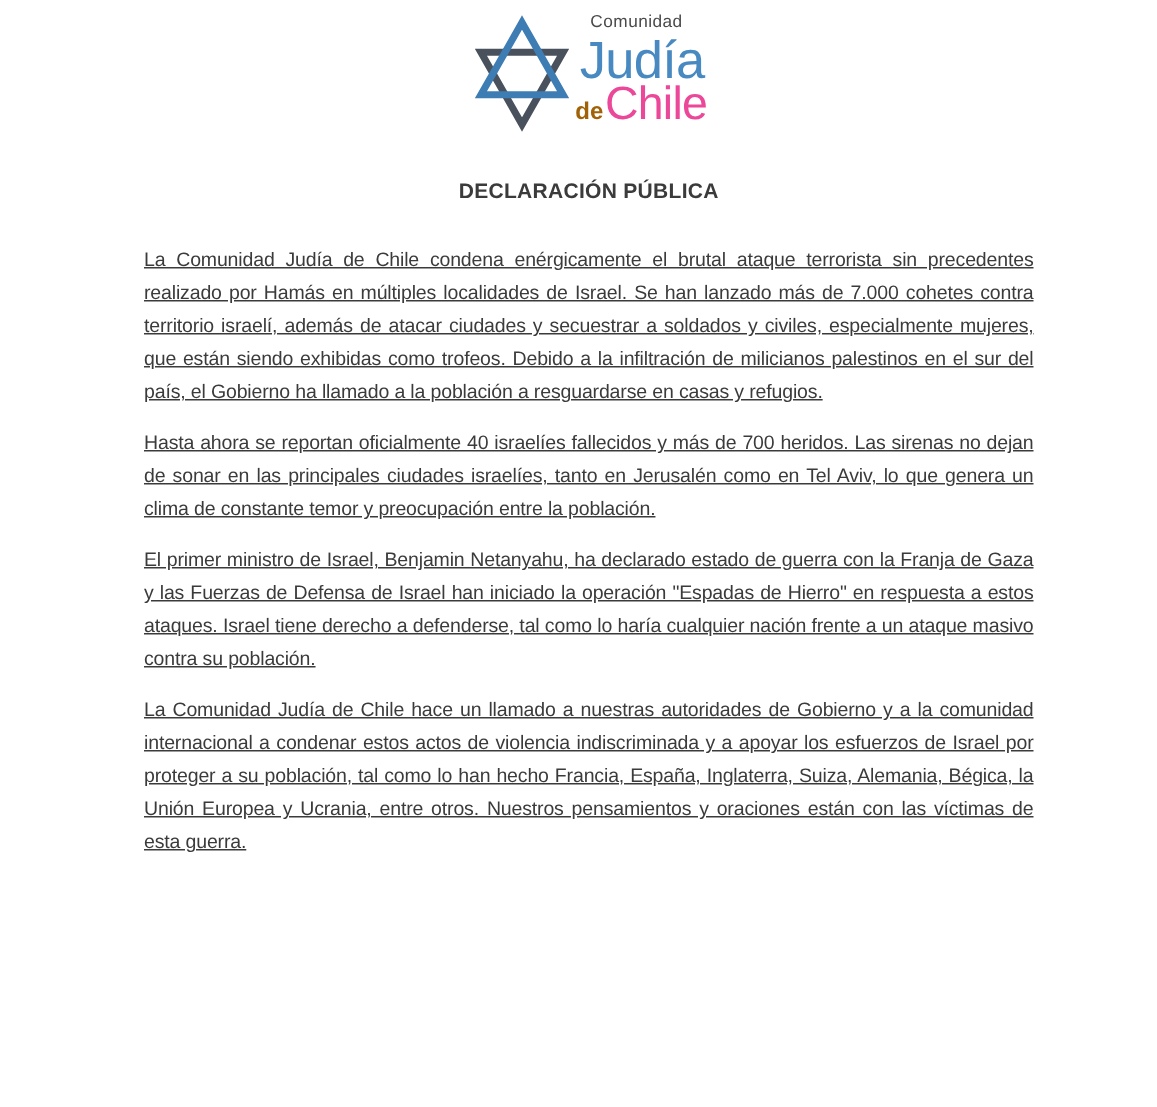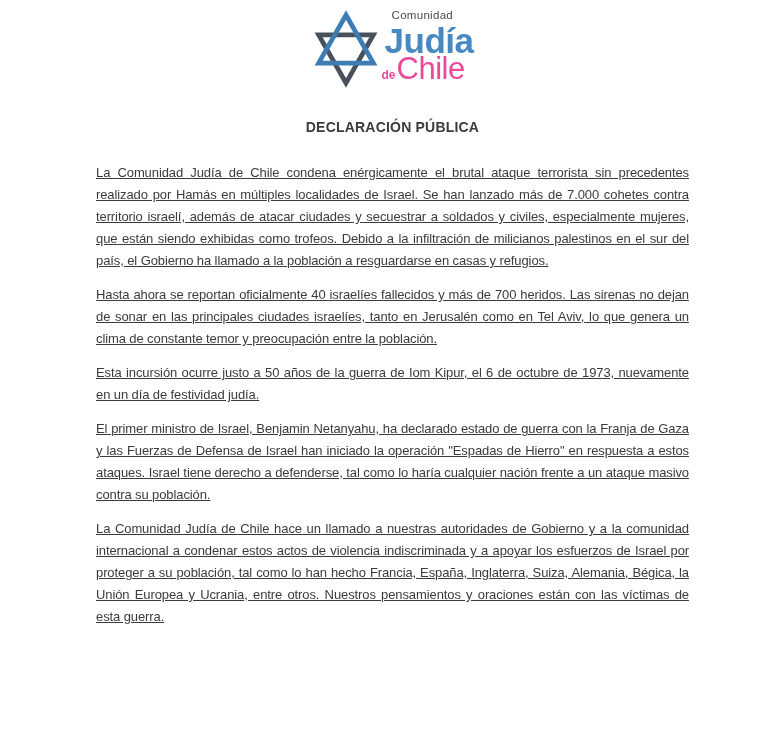--- a/index.html
+++ b/index.html
@@ -42,35 +42,35 @@
   .logo-top {
     display: block;
     font-size: 11.5px;
     color: #4a4a4a;
     letter-spacing: 0.3px;
     margin-left: 24px;
   }
   .logo-main {
     display: block;
     font-size: 35px;
-    font-weight: bold;
+    font-weight: normal;
     letter-spacing: -0.5px;
     margin-left: 17px;
     margin-top: 1px;
   }
   .logo-bottom {
     display: flex;
     align-items: baseline;
     margin-left: 14px;
     margin-top: -5px;
   }
   .logo-de {
-    font-size: 12px;
+    font-size: 16px;
     font-weight: bold;
-    color: #ec4899;
+    color: #a16207;
     margin-right: 1px;
   }
   .logo-chile {
     font-size: 31px;
     letter-spacing: -0.5px;
   }
   
   .dateline {
     text-align: right;
     font-size: 13.5px;
@@ -116,18 +116,17 @@
       </span>
     </div>
   </div>
 
 
   <div class="doc-title">DECLARACIÓN PÚBLICA</div>
 
   <div class="body-text">
     <p>La Comunidad Judía de Chile condena enérgicamente el brutal ataque terrorista sin precedentes realizado por Hamás en múltiples localidades de Israel. Se han lanzado más de 7.000 cohetes contra territorio israelí, además de atacar ciudades y secuestrar a soldados y civiles, especialmente mujeres, que están siendo exhibidas como trofeos. Debido a la infiltración de milicianos palestinos en el sur del país, el Gobierno ha llamado a la población a resguardarse en casas y refugios.</p>
     <p>Hasta ahora se reportan oficialmente 40 israelíes fallecidos y más de 700 heridos. Las sirenas no dejan de sonar en las principales ciudades israelíes, tanto en Jerusalén como en Tel Aviv, lo que genera un clima de constante temor y preocupación entre la población.</p>
-    <p>Esta incursión ocurre justo a 50 años de la guerra de Iom Kipur, el 6 de octubre de 1973, nuevamente en un día de festividad judía.</p>
     <p>El primer ministro de Israel, Benjamin Netanyahu, ha declarado estado de guerra con la Franja de Gaza y las Fuerzas de Defensa de Israel han iniciado la operación "Espadas de Hierro" en respuesta a estos ataques. Israel tiene derecho a defenderse, tal como lo haría cualquier nación frente a un ataque masivo contra su población.</p>
     <p>La Comunidad Judía de Chile hace un llamado a nuestras autoridades de Gobierno y a la comunidad internacional a condenar estos actos de violencia indiscriminada y a apoyar los esfuerzos de Israel por proteger a su población, tal como lo han hecho Francia, España, Inglaterra, Suiza, Alemania, Bégica, la Unión Europea y Ucrania, entre otros. Nuestros pensamientos y oraciones están con las víctimas de esta guerra.</p>
   </div>
 
 </div>
 
 </body></html>

